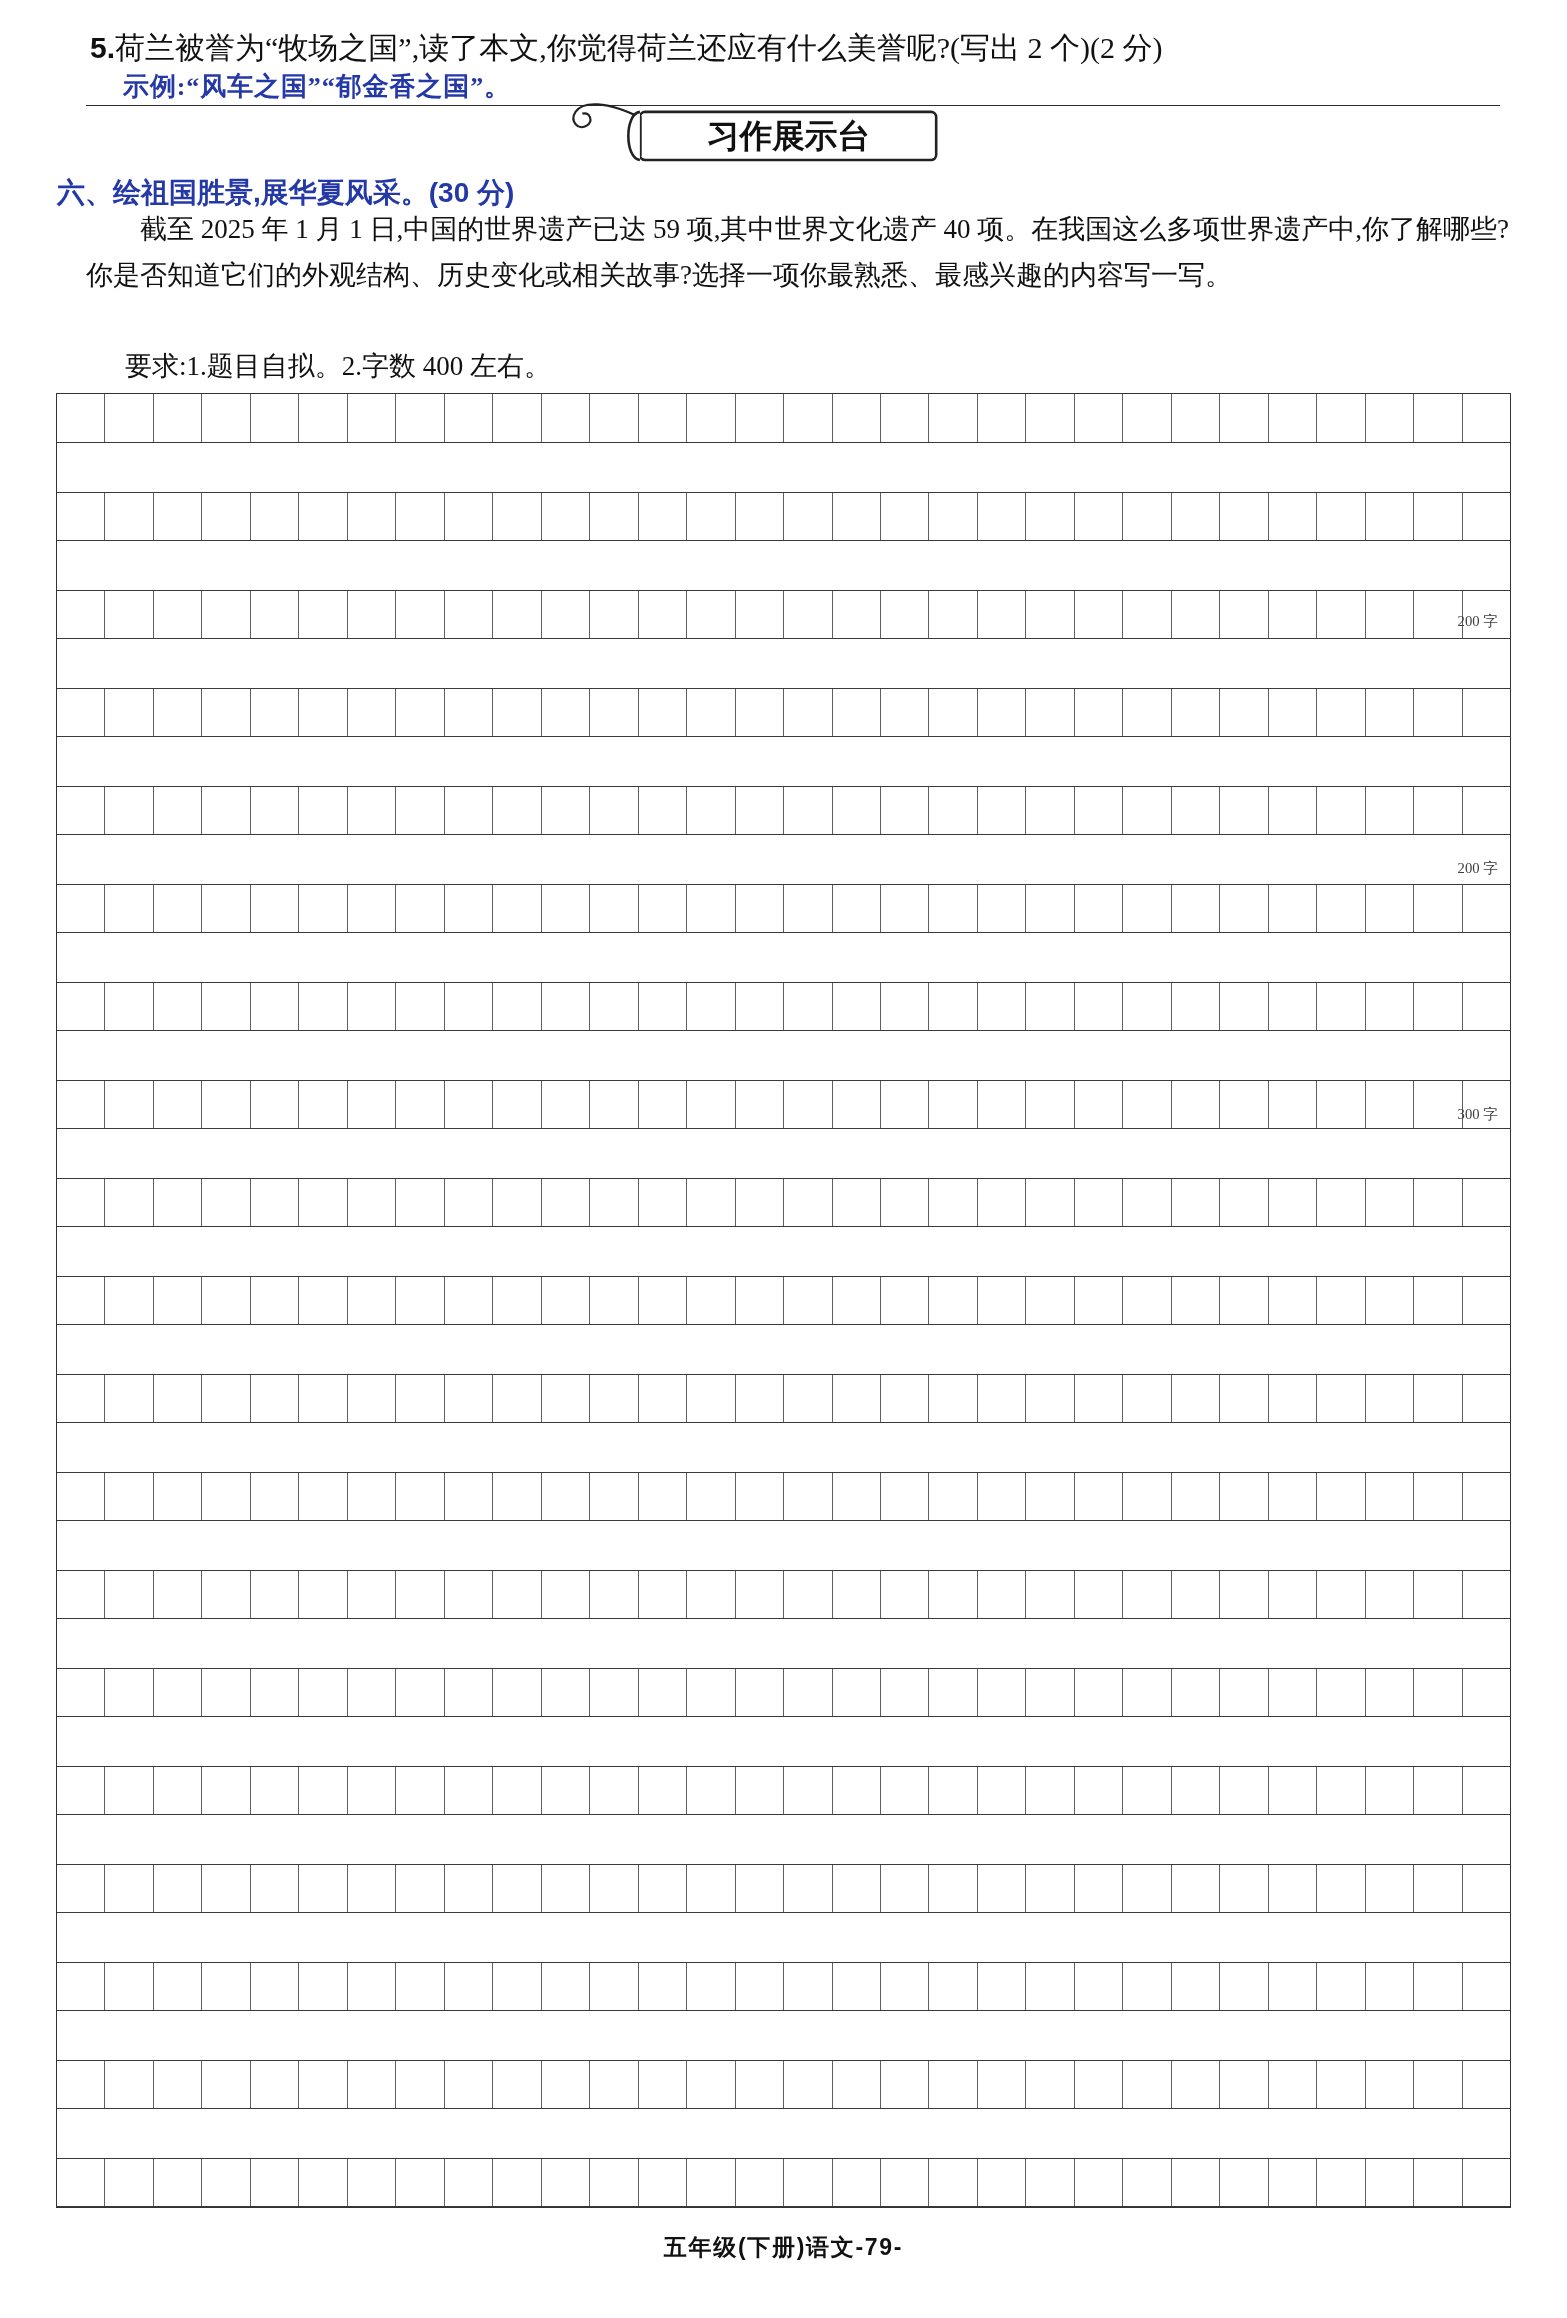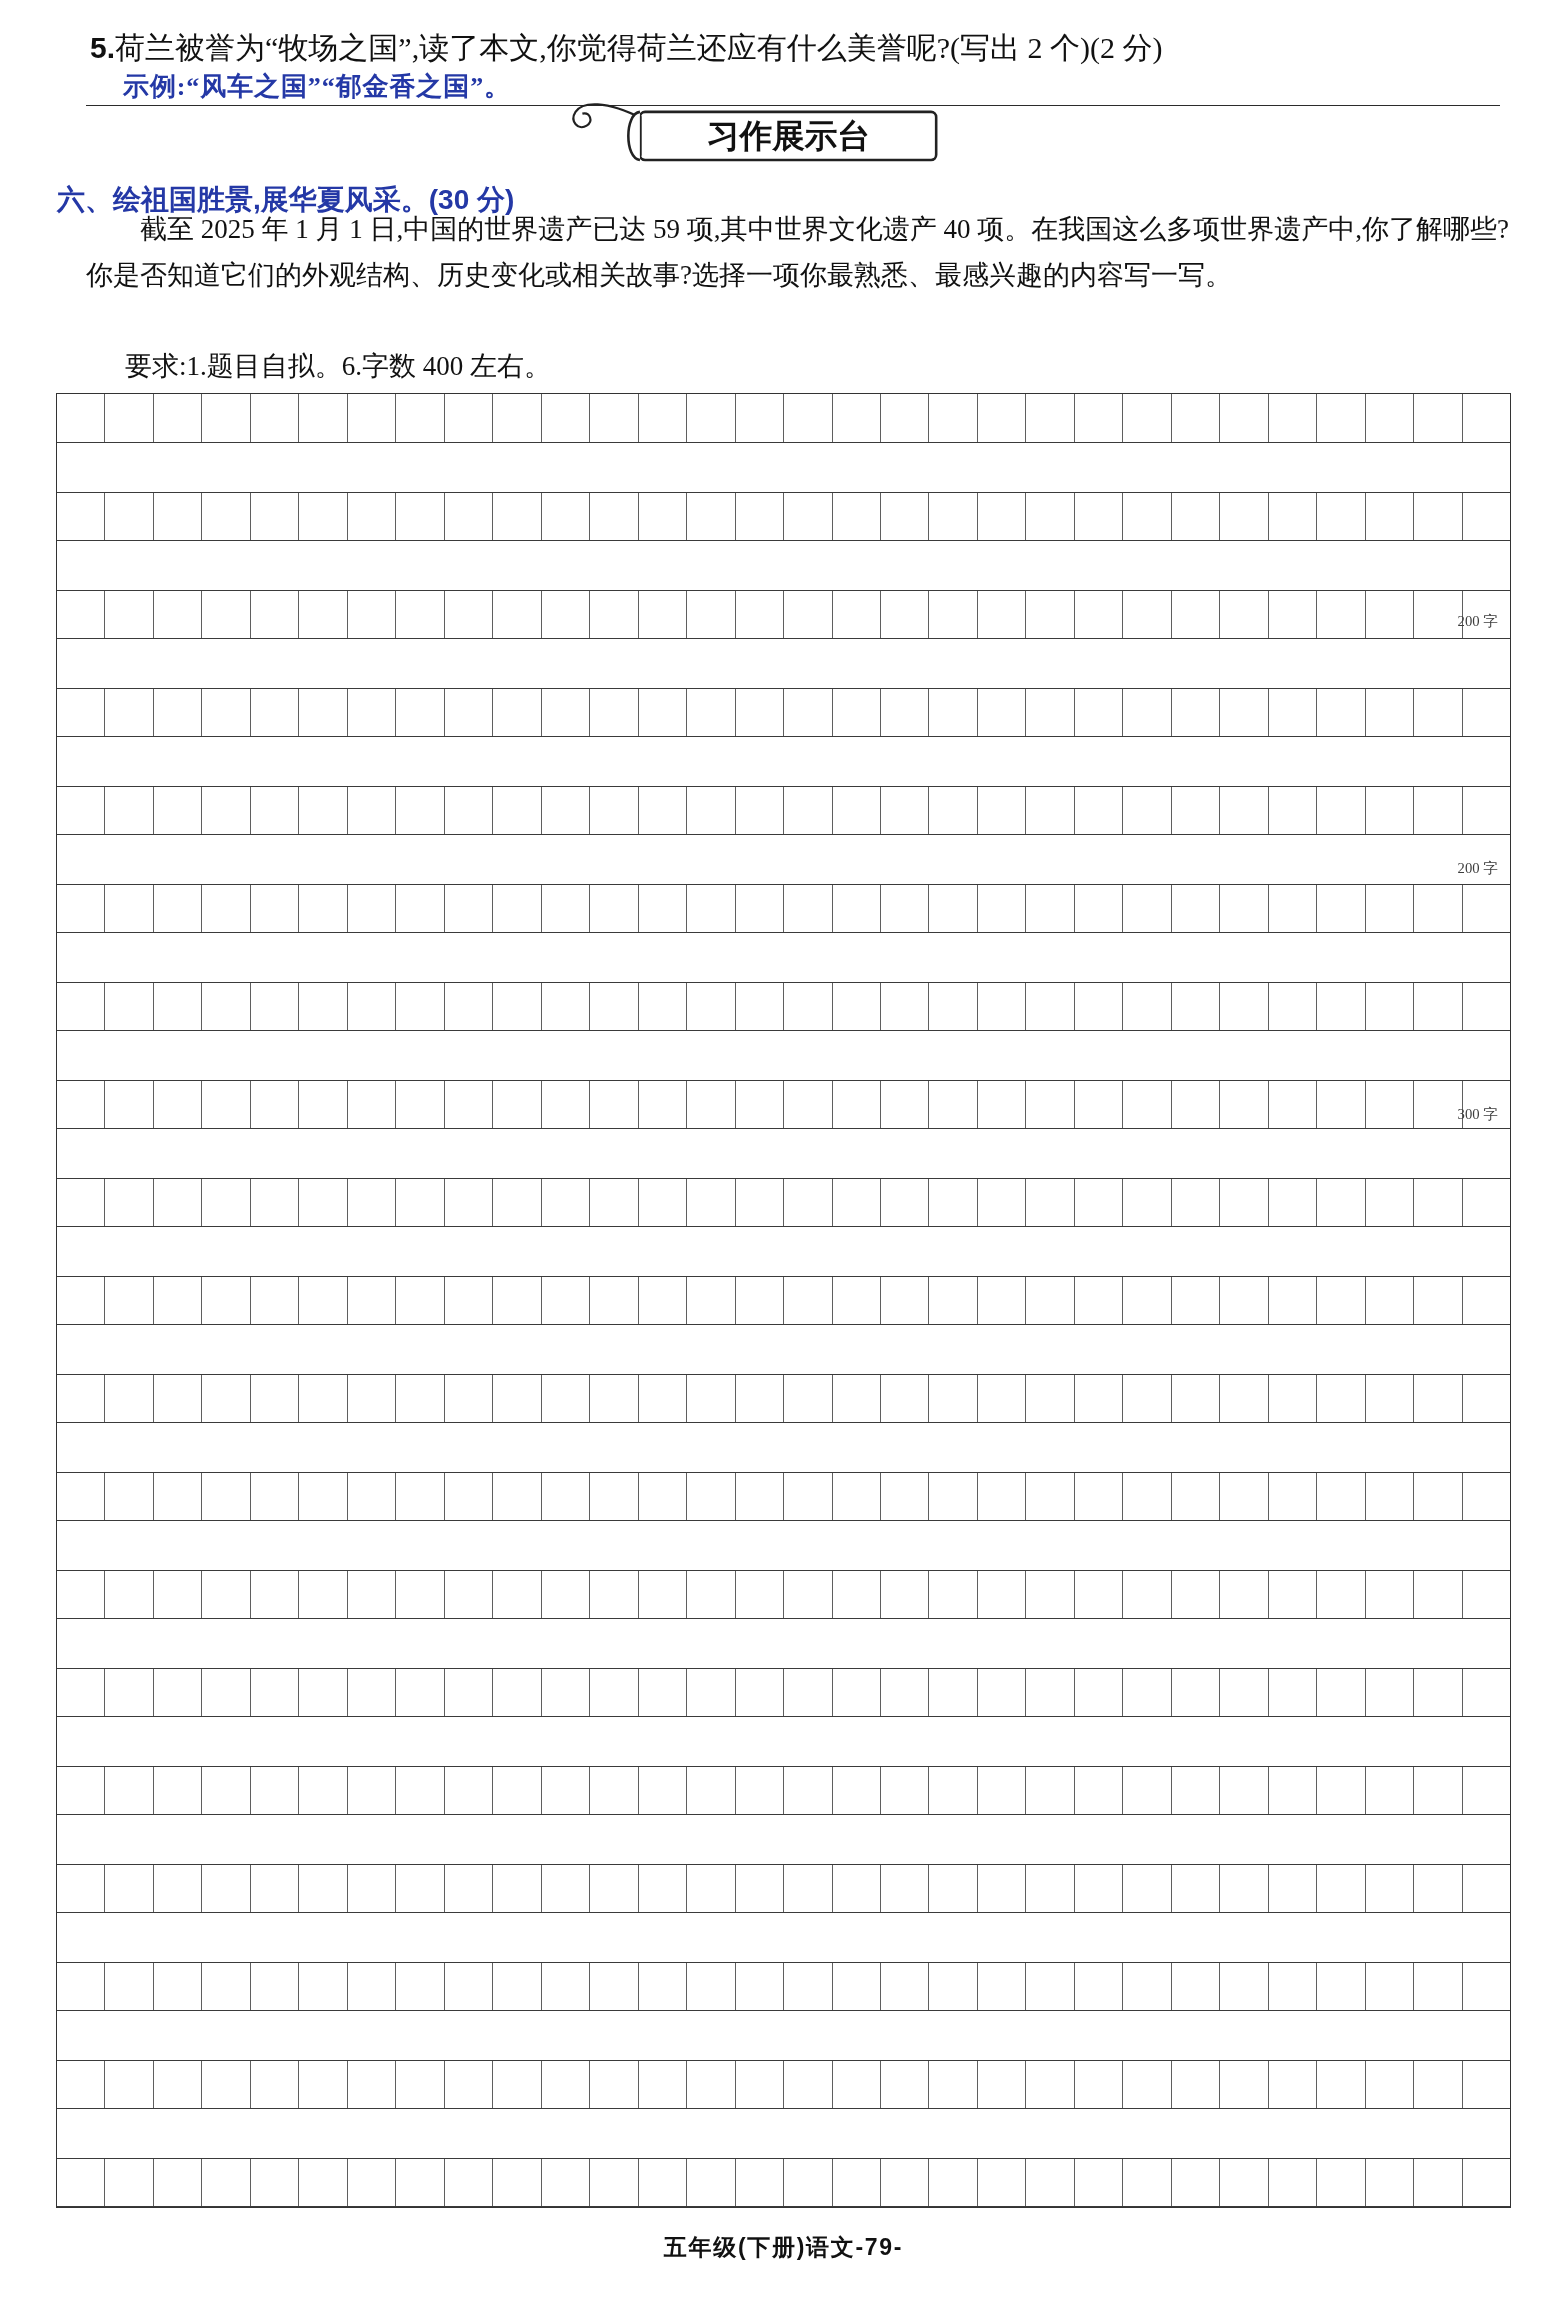--- a/index.html
+++ b/index.html
@@ -19,21 +19,21 @@
     left:123px;top:69px;font-size:26px;font-weight:600;color:#2438a6;
     letter-spacing:0.9px;
   }
   .underline{left:86px;top:105px;width:1414px;border-top:1.7px solid #2b2b2b;height:0;}
 
   
   .banner{left:497px;top:93px;width:449px;height:79px;}
 
   
   .heading{
-    left:57px;top:181px;font-size:28px;font-weight:bold;color:#2438a6;
+    left:57px;top:174px;font-size:28px;font-weight:bold;color:#2438a6;
     font-family:"Liberation Sans","DejaVu Sans",sans-serif;
   }
   .para{
     left:86px;top:206px;width:1423px;font-size:27px;line-height:46px;
     text-align:justify;text-indent:2em;
   }
   .req{left:125px;top:348px;font-size:27px;}
 
   
   .grid{
@@ -81,21 +81,21 @@
     <path d="M165,22 C147,24 147,76 165,78" fill="#ffffff" stroke="#222" stroke-width="3"></path>
     <line x1="166" y1="27" x2="166" y2="73" stroke="#222" stroke-width="2"></line>
     <text x="338" y="63" text-anchor="middle" font-size="38" font-weight="bold" font-family="Liberation Sans, DejaVu Sans, sans-serif" fill="#111">习作展示台</text>
   </svg>
 </div>
 
 <div class="abs heading">六、绘祖国胜景,展华夏风采。(30 分)</div>
 
 <div class="abs para">截至 2025 年 1 月 1 日,中国的世界遗产已达 59 项,其中世界文化遗产 40 项。在我国这么多项世界遗产中,你了解哪些? 你是否知道它们的外观结构、历史变化或相关故事?选择一项你最熟悉、最感兴趣的内容写一写。</div>
 
-<div class="abs req">要求:1.题目自拟。6.字数 400 左右。</div>
+<div class="abs req">要求:1.题目自拟。2.字数 400 左右。</div>
 
 <div class="abs grid">
     <div class="grid-row">
       <div class="grid-cell"></div>
       <div class="grid-cell"></div>
       <div class="grid-cell"></div>
       <div class="grid-cell"></div>
       <div class="grid-cell"></div>
       <div class="grid-cell"></div>
       <div class="grid-cell"></div>

